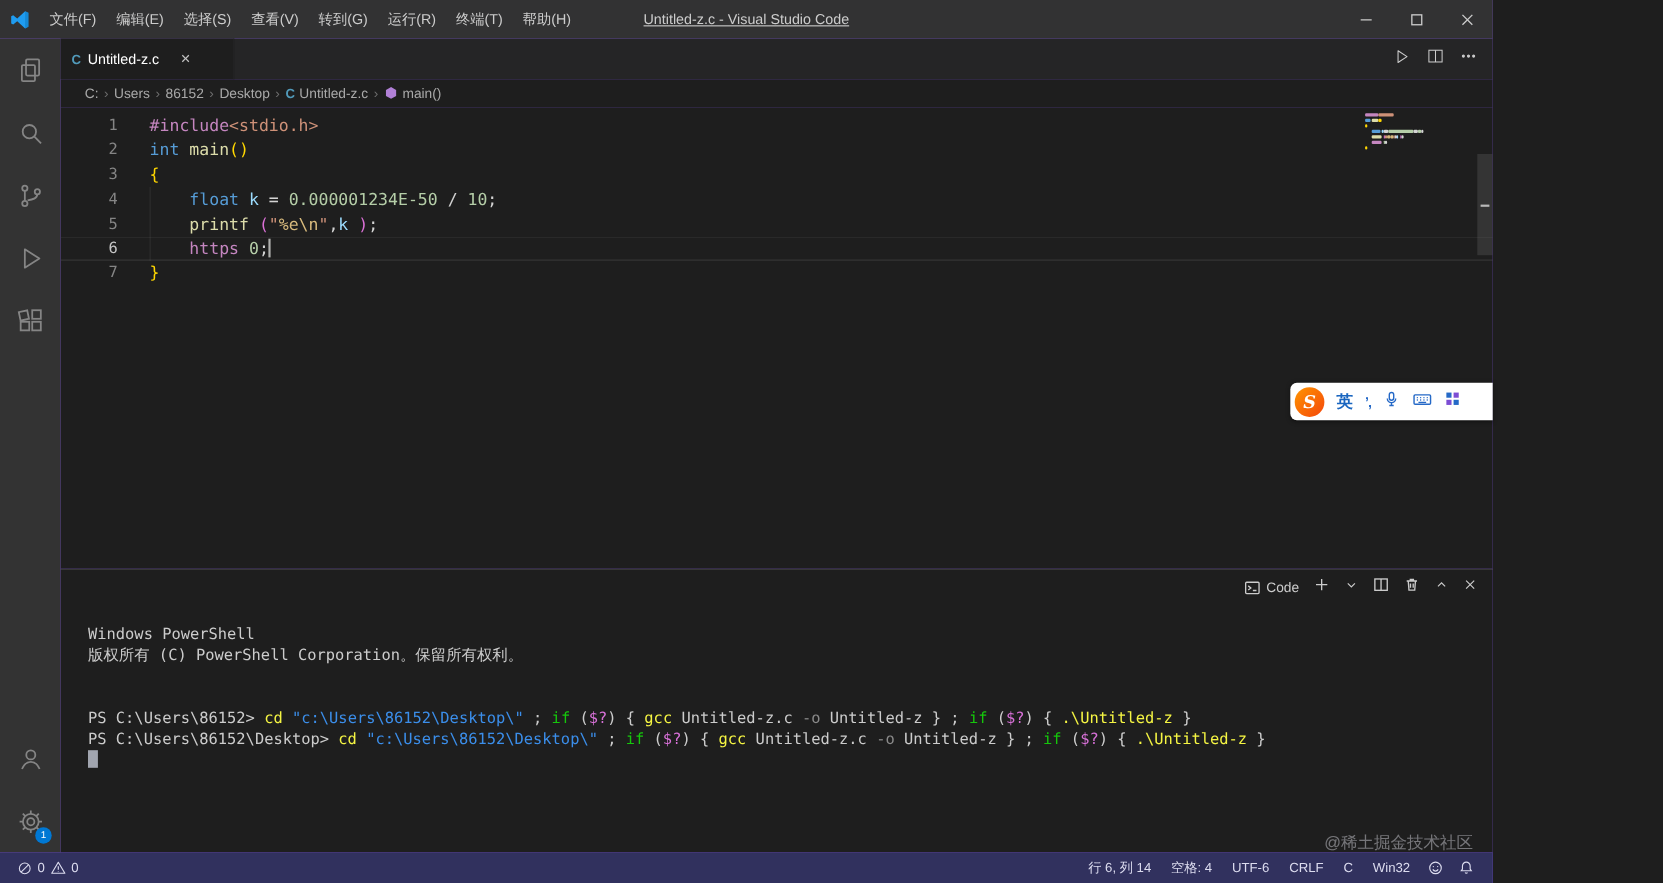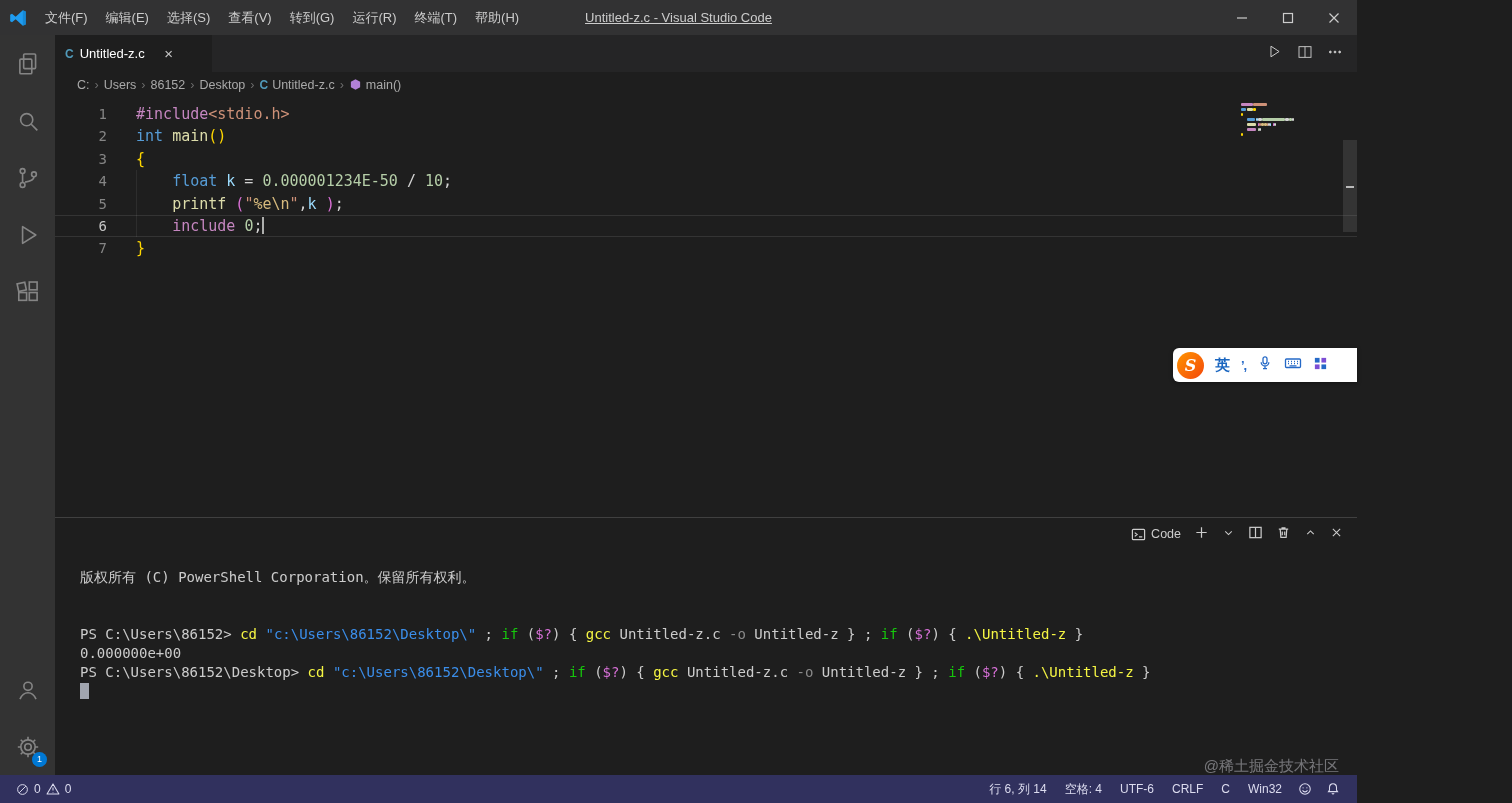--- a/index.html
+++ b/index.html
@@ -247,21 +247,21 @@
       </div>
 
     <div class="editor-area">
       <div class="indent-guide"></div>
       <div class="code-lines">
           <div class="code-line"><span class="ln">1</span><span class="code-text"><span style="color: rgb(197, 134, 192);">#include</span><span style="color: rgb(206, 145, 120);">&lt;stdio.h&gt;</span></span></div>
           <div class="code-line"><span class="ln">2</span><span class="code-text"><span style="color: rgb(86, 156, 214);">int</span><span style="color: rgb(212, 212, 212);"> </span><span style="color: rgb(220, 220, 170);">main</span><span style="color: rgb(255, 215, 0);">()</span></span></div>
           <div class="code-line"><span class="ln">3</span><span class="code-text"><span style="color: rgb(255, 215, 0);">{</span></span></div>
           <div class="code-line"><span class="ln">4</span><span class="code-text"><span style="color: rgb(212, 212, 212);">    </span><span style="color: rgb(86, 156, 214);">float</span><span style="color: rgb(212, 212, 212);"> </span><span style="color: rgb(156, 220, 254);">k</span><span style="color: rgb(212, 212, 212);"> = </span><span style="color: rgb(181, 206, 168);">0.000001234E-50</span><span style="color: rgb(212, 212, 212);"> / </span><span style="color: rgb(181, 206, 168);">10</span><span style="color: rgb(212, 212, 212);">;</span></span></div>
           <div class="code-line"><span class="ln">5</span><span class="code-text"><span style="color: rgb(212, 212, 212);">    </span><span style="color: rgb(220, 220, 170);">printf</span><span style="color: rgb(212, 212, 212);"> </span><span style="color: rgb(218, 112, 214);">(</span><span style="color: rgb(206, 145, 120);">"</span><span style="color: rgb(215, 186, 125);">%e</span><span style="color: rgb(215, 186, 125);">\n</span><span style="color: rgb(206, 145, 120);">"</span><span style="color: rgb(212, 212, 212);">,</span><span style="color: rgb(156, 220, 254);">k</span><span style="color: rgb(212, 212, 212);"> </span><span style="color: rgb(218, 112, 214);">)</span><span style="color: rgb(212, 212, 212);">;</span></span></div>
-          <div class="code-line active"><span class="ln">6</span><span class="code-text"><span style="color: rgb(212, 212, 212);">    </span><span style="color: rgb(197, 134, 192);">include</span><span style="color: rgb(212, 212, 212);"> </span><span style="color: rgb(181, 206, 168);">0</span><span style="color: rgb(212, 212, 212);">;</span><span class="caret"></span></span></div>
+          <div class="code-line active"><span class="ln">6</span><span class="code-text"><span style="color: rgb(212, 212, 212);">    </span><span style="color: rgb(197, 134, 192);">https</span><span style="color: rgb(212, 212, 212);"> </span><span style="color: rgb(181, 206, 168);">0</span><span style="color: rgb(212, 212, 212);">;</span><span class="caret"></span></span></div>
           <div class="code-line"><span class="ln">7</span><span class="code-text"><span style="color: rgb(255, 215, 0);">}</span></span></div>
         </div>
       <div class="minimap">
           <div class="mm-line">
             <span class="mm-seg" style="width: 12px; background: rgb(197, 134, 192);"></span>
             <span class="mm-seg" style="width: 13.5px; background: rgb(206, 145, 120);"></span>
           </div>
           <div class="mm-line">
             <span class="mm-seg" style="width: 4.5px; background: rgb(86, 156, 214);"></span>
             <span class="mm-seg" style="width: 1.5px;"></span>
@@ -337,25 +337,25 @@
               </svg></span>
           <span><svg width="13" height="13" viewBox="0 0 16 16">
                 <path d="M4 10l4-4 4 4"></path>
               </svg></span>
           <span><svg width="13" height="13" viewBox="0 0 16 16">
                 <path d="M3.5 3.5l9 9M12.5 3.5l-9 9"></path>
               </svg></span>
         </div>
       </div>
       <div class="terminal-content">
+          <div class="term-line"><span style="color: rgb(204, 204, 204);">Windows PowerShell</span></div>
           <div class="term-line"><span style="color: rgb(204, 204, 204);">版权所有 (C) PowerShell Corporation。保留所有权利。</span></div>
           <div class="term-line">&nbsp;</div>
           <div class="term-line">&nbsp;</div>
           <div class="term-line"><span style="color: rgb(204, 204, 204);">PS C:\Users\86152&gt; </span><span style="color: rgb(245, 245, 67);">cd</span><span style="color: rgb(204, 204, 204);"> </span><span style="color: rgb(59, 142, 234);">"c:\Users\86152\Desktop\"</span><span style="color: rgb(204, 204, 204);"> ; </span><span style="color: rgb(22, 198, 12);">if</span><span style="color: rgb(204, 204, 204);"> (</span><span style="color: rgb(214, 112, 214);">$?</span><span style="color: rgb(204, 204, 204);">) { </span><span style="color: rgb(245, 245, 67);">gcc</span><span style="color: rgb(204, 204, 204);"> Untitled-z.c </span><span style="color: rgb(138, 138, 138);">-o</span><span style="color: rgb(204, 204, 204);"> Untitled-z } ; </span><span style="color: rgb(22, 198, 12);">if</span><span style="color: rgb(204, 204, 204);"> (</span><span style="color: rgb(214, 112, 214);">$?</span><span style="color: rgb(204, 204, 204);">) { </span><span style="color: rgb(245, 245, 67);">.\Untitled-z</span><span style="color: rgb(204, 204, 204);"> }</span></div>
-          <div class="term-line"><span style="color: rgb(204, 204, 204);">0.000000e+00</span></div>
           <div class="term-line"><span style="color: rgb(204, 204, 204);">PS C:\Users\86152\Desktop&gt; </span><span style="color: rgb(245, 245, 67);">cd</span><span style="color: rgb(204, 204, 204);"> </span><span style="color: rgb(59, 142, 234);">"c:\Users\86152\Desktop\"</span><span style="color: rgb(204, 204, 204);"> ; </span><span style="color: rgb(22, 198, 12);">if</span><span style="color: rgb(204, 204, 204);"> (</span><span style="color: rgb(214, 112, 214);">$?</span><span style="color: rgb(204, 204, 204);">) { </span><span style="color: rgb(245, 245, 67);">gcc</span><span style="color: rgb(204, 204, 204);"> Untitled-z.c </span><span style="color: rgb(138, 138, 138);">-o</span><span style="color: rgb(204, 204, 204);"> Untitled-z } ; </span><span style="color: rgb(22, 198, 12);">if</span><span style="color: rgb(204, 204, 204);"> (</span><span style="color: rgb(214, 112, 214);">$?</span><span style="color: rgb(204, 204, 204);">) { </span><span style="color: rgb(245, 245, 67);">.\Untitled-z</span><span style="color: rgb(204, 204, 204);"> }</span></div>
           <div class="term-line"><span class="term-cursor"></span></div>
         </div>
     </div>
   </div>
 
   <div class="statusbar" style="background: rgb(49, 49, 94);">
     <div class="status-group">
       <svg width="13" height="13" viewBox="0 0 16 16">
           <circle cx="8" cy="8" r="6"></circle>

